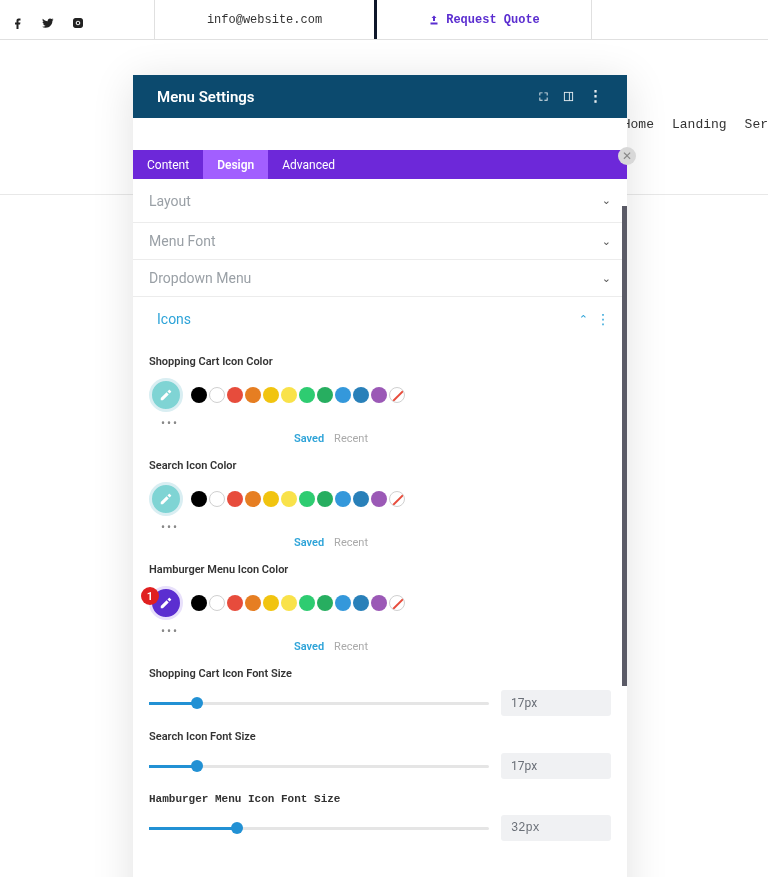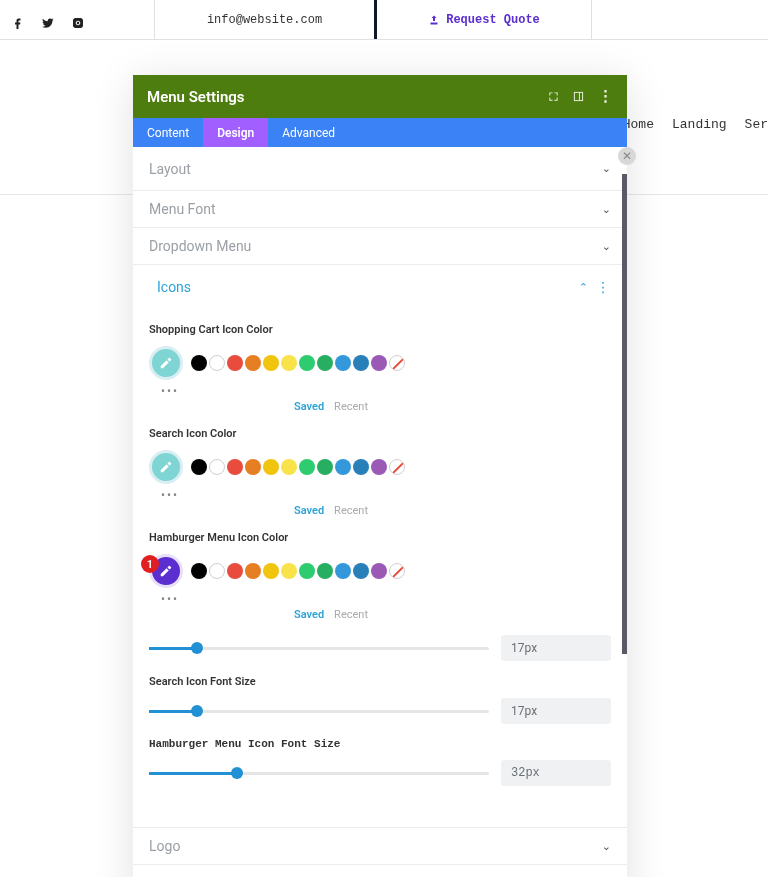--- a/index.html
+++ b/index.html
@@ -5,24 +5,24 @@
   * { box-sizing: border-box; margin: 0; padding: 0; }
   body { font-family: -apple-system, "Segoe UI", Roboto, Arial, sans-serif; background: #fff; width: 768px; }
   .topbar { display: flex; height: 40px; border-bottom: 1px solid #e0e0e0; }
   .topbar-social { width: 155px; display: flex; align-items: center; padding-left: 12px; gap: 18px; border-right: 1px solid #e0e0e0; }
   .topbar-social svg, .topbar-social span { width: 12px; height: 12px; fill: #222; }
   .topbar-email { width: 222px; display:flex; align-items:center; justify-content:center; font-size:12px; font-family: Liberation Mono, monospace; color:#333; border-right:3px solid #0f172a;}
   .topbar-quote { width: 215px; display:flex; align-items:center; justify-content:center; font-size:12px; font-family: "Courier New", monospace; font-weight:bold; color:#5b2ed0; border-right:1px solid #e0e0e0; gap:6px;}
   .nav-bg { height:155px; border-bottom:1px solid #e8e8e8; position:relative;}
   .nav-links { position:absolute; right:0; top:77px; display:flex; gap:18px; font-family:"Courier New", monospace; font-size:13px; color:#333;}
   .modal { position:absolute; left:133px; top:75px; width:494px; background:#fff; box-shadow: 0 6px 40px rgba(0,0,0,.12); }
-  .modal-header { background:#4d7c0f; color:#fff; height:43px; display:flex; align-items:center; padding:0 14px; font-size:15px; font-weight:600;}
+  .modal-header { background:#0c4a6e; color:#fff; height:43px; display:flex; align-items:center; padding:0 24px; font-size:15px; font-weight:600;}
   .modal-header-icons { margin-left:auto; display:flex; gap:14px; align-items:center;}
   .modal-header-icons span { opacity:.9; cursor:pointer; }
-  .modal-tabs { background:#3b82f6; display:flex; height:29px;}
+  .modal-tabs { background:#6d28d9; display:flex; height:29px;margin-top:32px;}
   .tab { padding:0 14px; display:flex; align-items:center; font-size:12px; color:#fff; cursor:pointer;}
   .tab.active { background:#a25fff; font-weight:600;}
   .tab-close { position:absolute; right:-9px; top:72px; width:18px; height:18px; border-radius:50%; background:#d8d8d8; color:#888; display:flex; align-items:center; justify-content:center; font-size:12px;}
   .body-scroll { position:relative; }
   .scroll-indicator { position:absolute; right:0; top:27px; width:5px; height:480px; background:#5a5a66; }
   .section-row { height:37px; border-bottom:1px solid #ececec; display:flex; align-items:center; padding:0 16px; color:#9aa0a6; font-size:14px; cursor:pointer;}
   .section-row.first { height:44px; }
   .section-row .chev { margin-left:auto; color:#555; font-size:11px;}
   .section-row.open { color:#2da3d8; }
   .section-row.open .chev { color:#2da3d8;}
@@ -203,20 +203,21 @@
             <div class="swatch none"></div>
           </div>
       </div>
       <div class="picker-dots">•••</div>
       <div class="saved-recent">
           <span class="saved">Saved</span>
           <span class="recent">Recent</span>
         </div>
 
       <div class="slider-group">
+        <div class="ctl-label">Shopping Cart Icon Font Size</div>
         <div class="slider-row">
           <div class="slider-track">
               <div class="slider-fill" id="fill1" style="width: 14%;"></div>
               <div class="slider-thumb" id="thumb1" style="left: 14%;"></div>
             </div>
           <div class="slider-val">17px</div>
         </div>
       </div>
       <div class="slider-group">
         <div class="ctl-label">Search Icon Font Size</div>

